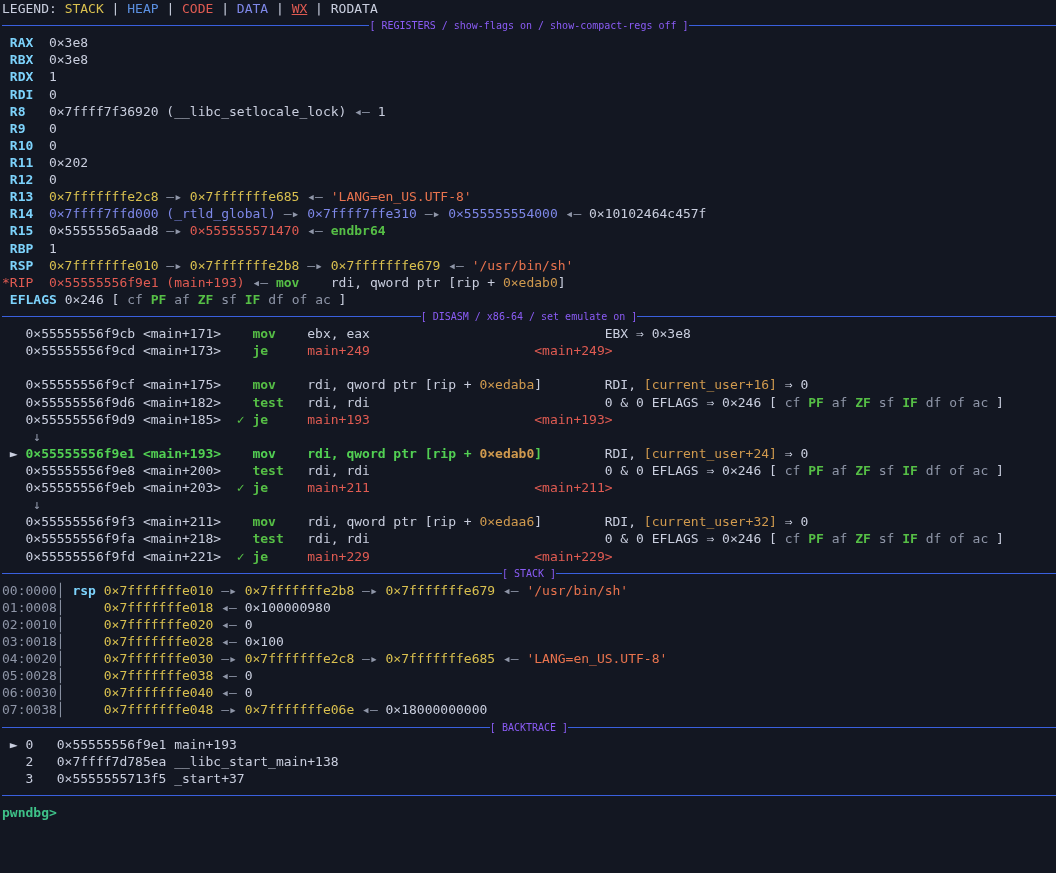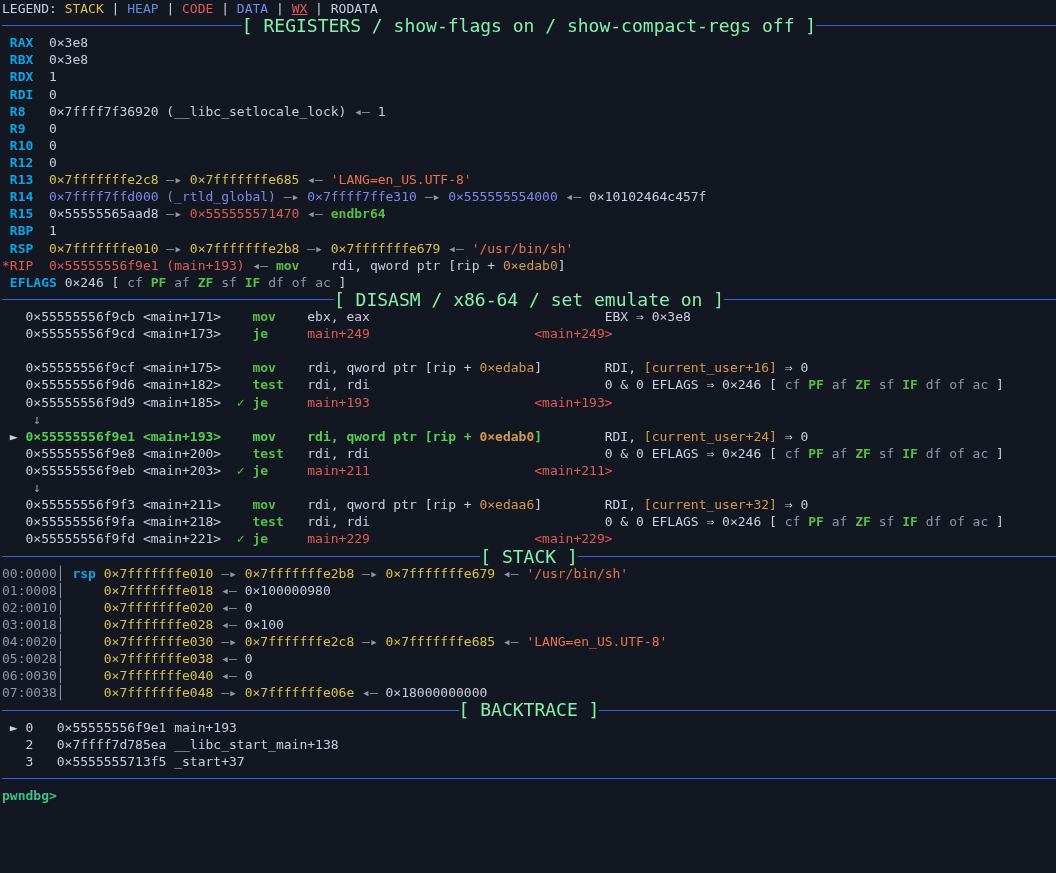--- a/index.html
+++ b/index.html
@@ -11,25 +11,25 @@
   }
   #screen { width: 1056px; height: 760px; padding-left: 2px; }
   .line {
     height: 17.117px;
     line-height: 17.117px;
     font-size: 13px;
     white-space: pre;
   }
   .divider { display: flex; align-items: center; }
   .dline { flex: 1 1 auto; height: 0; border-top: 1px solid #3a60de; }
-  .dtitle { color: #86efac; font-size: 18px; padding: 0; white-space: pre; }
+  .dtitle { color: #8b5cf6; font-size: 10px; padding: 0; white-space: pre; }
 
   .c-w     { color: #c9cede; }
   .c-dim   { color: #8f96a8; }
-  .c-reg   { color: #0ea5e9; font-weight: bold; }
+  .c-reg   { color: #7dd3fc; font-weight: bold; }
   .c-rip   { color: #e05b52; font-weight: normal; }
   .c-stk   { color: #d9c04f; }
   .c-code  { color: #e05b52; }
   .c-data  { color: #7e88e8; }
   .c-heap  { color: #5a8fe0; }
   .c-wx    { color: #e05b52; text-decoration: underline; }
   .c-str   { color: #e8734e; }
   .c-grn   { color: #56bf46; font-weight: bold; }
   .c-cur   { color: #52d053; font-weight: bold; }
   .c-imm   { color: #d09a4e; }
@@ -43,20 +43,21 @@
   <div id="blocks">
       <div class="line"><span class="c-w">LEGEND: </span><span class="c-stk">STACK</span><span class="c-w"> | </span><span class="c-heap">HEAP</span><span class="c-w"> | </span><span class="c-code">CODE</span><span class="c-w"> | </span><span class="c-data">DATA</span><span class="c-w"> | </span><span class="c-wx">WX</span><span class="c-w"> | </span><span class="c-w">RODATA</span></div>
       <div class="line divider"><span class="dline"></span><span class="dtitle">[ REGISTERS / show-flags on / show-compact-regs off ]</span><span class="dline"></span></div>
       <div class="line"><span class="c-reg"> RAX  </span><span class="c-w">0×3e8</span></div>
       <div class="line"><span class="c-reg"> RBX  </span><span class="c-w">0×3e8</span></div>
       <div class="line"><span class="c-reg"> RDX  </span><span class="c-w">1</span></div>
       <div class="line"><span class="c-reg"> RDI  </span><span class="c-w">0</span></div>
       <div class="line"><span class="c-reg"> R8   </span><span class="c-w">0×7ffff7f36920 (__libc_setlocale_lock)</span><span class="c-dim"> ◂— </span><span class="c-w">1</span></div>
       <div class="line"><span class="c-reg"> R9   </span><span class="c-w">0</span></div>
       <div class="line"><span class="c-reg"> R10  </span><span class="c-w">0</span></div>
+      <div class="line"><span class="c-reg"> R11  </span><span class="c-w">0×202</span></div>
       <div class="line"><span class="c-reg"> R12  </span><span class="c-w">0</span></div>
       <div class="line"><span class="c-reg"> R13  </span><span class="c-stk">0×7fffffffe2c8</span><span class="c-dim"> —▸ </span><span class="c-stk">0×7fffffffe685</span><span class="c-dim"> ◂— </span><span class="c-str">'LANG=en_US.UTF-8'</span></div>
       <div class="line"><span class="c-reg"> R14  </span><span class="c-data">0×7ffff7ffd000 (_rtld_global)</span><span class="c-dim"> —▸ </span><span class="c-data">0×7ffff7ffe310</span><span class="c-dim"> —▸ </span><span class="c-data">0×555555554000</span><span class="c-dim"> ◂— </span><span class="c-w">0×10102464c457f</span></div>
       <div class="line"><span class="c-reg"> R15  </span><span class="c-w">0×55555565aad8</span><span class="c-dim"> —▸ </span><span class="c-code">0×555555571470</span><span class="c-dim"> ◂— </span><span class="c-grn">endbr64</span></div>
       <div class="line"><span class="c-reg"> RBP  </span><span class="c-w">1</span></div>
       <div class="line"><span class="c-reg"> RSP  </span><span class="c-stk">0×7fffffffe010</span><span class="c-dim"> —▸ </span><span class="c-stk">0×7fffffffe2b8</span><span class="c-dim"> —▸ </span><span class="c-stk">0×7fffffffe679</span><span class="c-dim"> ◂— </span><span class="c-str">'/usr/bin/sh'</span></div>
       <div class="line"><span class="c-rip">*RIP  </span><span class="c-code">0×55555556f9e1 (main+193)</span><span class="c-dim"> ◂— </span><span class="c-grn">mov</span><span class="c-w">    </span><span class="c-w">rdi, qword ptr [rip + </span><span class="c-imm">0×edab0</span><span class="c-w">]</span></div>
       <div class="line"><span class="c-reg"> EFLAGS </span><span class="c-w">0×246 [ </span><span class="c-dim">cf </span><span class="c-grn">PF </span><span class="c-dim">af </span><span class="c-grn">ZF </span><span class="c-dim">sf </span><span class="c-grn">IF </span><span class="c-dim">df </span><span class="c-dim">of </span><span class="c-dim">ac</span><span class="c-w"> ]</span></div>
       <div class="line divider"><span class="dline"></span><span class="dtitle">[ DISASM / x86-64 / set emulate on ]</span><span class="dline"></span></div>
       <div class="line"><span class="c-w">   0×55555556f9cb &lt;main+171&gt;</span><span class="c-w">    </span><span class="c-grn">mov</span><span class="c-w">    </span><span class="c-w">ebx, eax</span><span class="c-w">                              </span><span class="c-w">EBX ⇒ 0×3e8</span></div>

